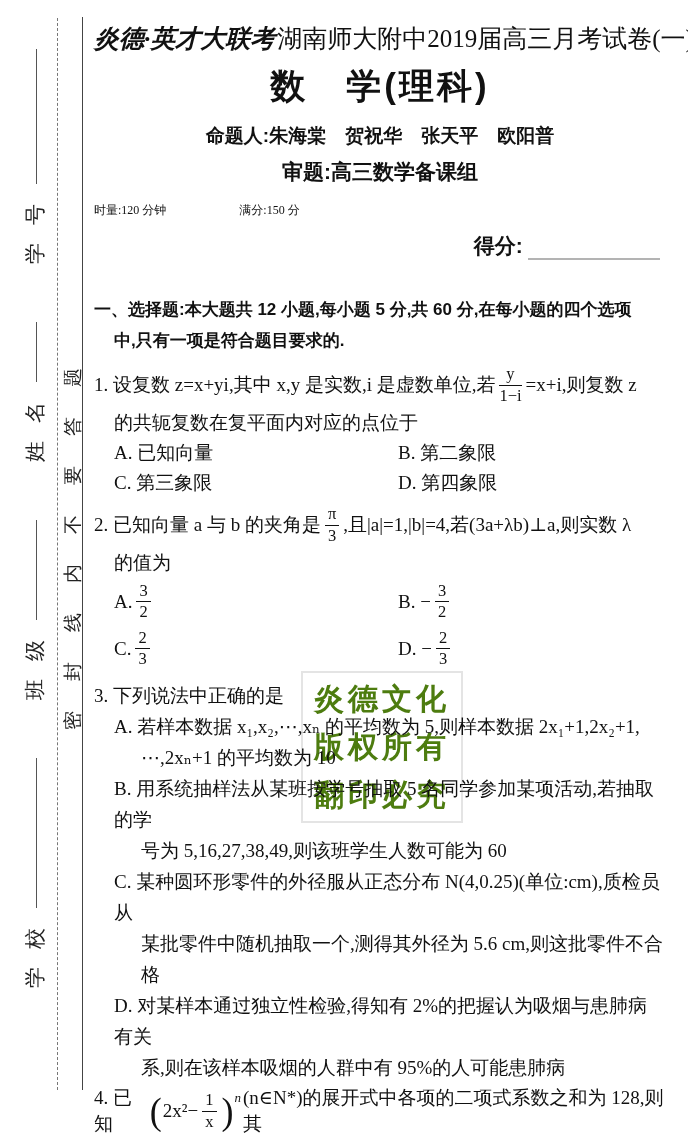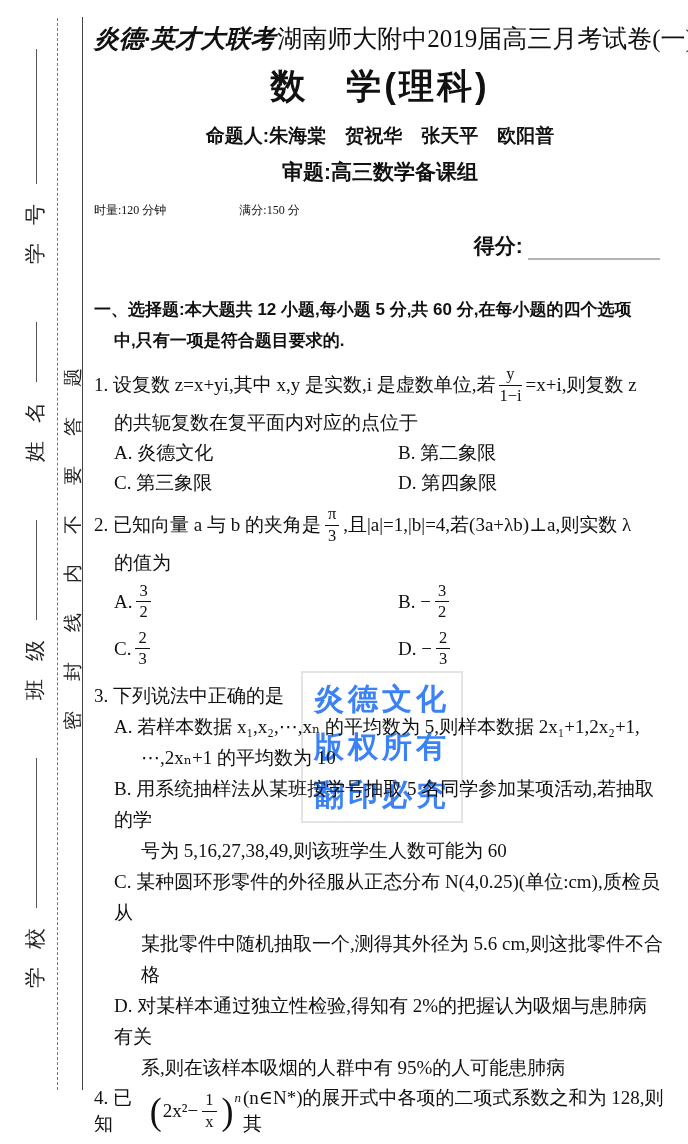--- a/index.html
+++ b/index.html
@@ -4,21 +4,21 @@
 <style>
   html,body{margin:0;padding:0;background:#ffffff;}
   .page{position:relative;width:688px;height:1144px;background:#fff;overflow:hidden;
         font-family:"Liberation Serif","DejaVu Serif",serif;color:#111;}
 
   
   .watermark{position:absolute;left:301px;top:671px;width:158px;height:148px;
              border:2px solid #e4e4e4;z-index:0;display:flex;flex-direction:column;
              justify-content:center;align-items:center;}
   .watermark div{font-family:"Liberation Sans","DejaVu Sans",sans-serif;
-                 font-weight:700;font-size:30px;line-height:48px;color:#3b82f6;letter-spacing:4px;}
+                 font-weight:700;font-size:30px;line-height:48px;color:#4d7c0f;letter-spacing:4px;}
 
   
   .side-dashed{position:absolute;left:57px;top:18px;height:1072px;width:0;border-left:1px dashed #777;}
   .side-solid{position:absolute;left:82px;top:17px;height:1073px;width:0;border-left:1px solid #444;}
   .rot{position:absolute;transform:rotate(-90deg);transform-origin:0 100%;white-space:nowrap;}
   .fields-col{left:48px;top:962px;width:878px;height:26px;display:flex;align-items:center;}
   .fld{display:flex;align-items:center;}
   .fld-label{font-size:21px;letter-spacing:18px;color:#222;
              font-family:"Liberation Sans","DejaVu Sans",sans-serif;}
   .fld-blank{display:inline-block;height:2px;border-bottom:1px solid #555;margin-left:2px;}
@@ -135,21 +135,21 @@
       <div class="fline">
         <span>1. 设复数 z=x+yi,其中 x,y 是实数,i 是虚数单位,若</span>
         <span class="frac">
           <span class="fn">y</span>
           <span class="fd">1−i</span>
         </span>
         <span>=x+i,则复数 z</span>
       </div>
       <div class="qline cont">的共轭复数在复平面内对应的点位于</div>
       <div class="opts2">
-        <span>A. 炎德文化</span>
+        <span>A. 已知向量</span>
         <span>B. 第二象限</span>
         <span>C. 第三象限</span>
         <span>D. 第四象限</span>
       </div>
     </div>
 
     <div class="q q2">
       <div class="fline">
         <span>2. 已知向量 a 与 b 的夹角是</span>
         <span class="frac">

